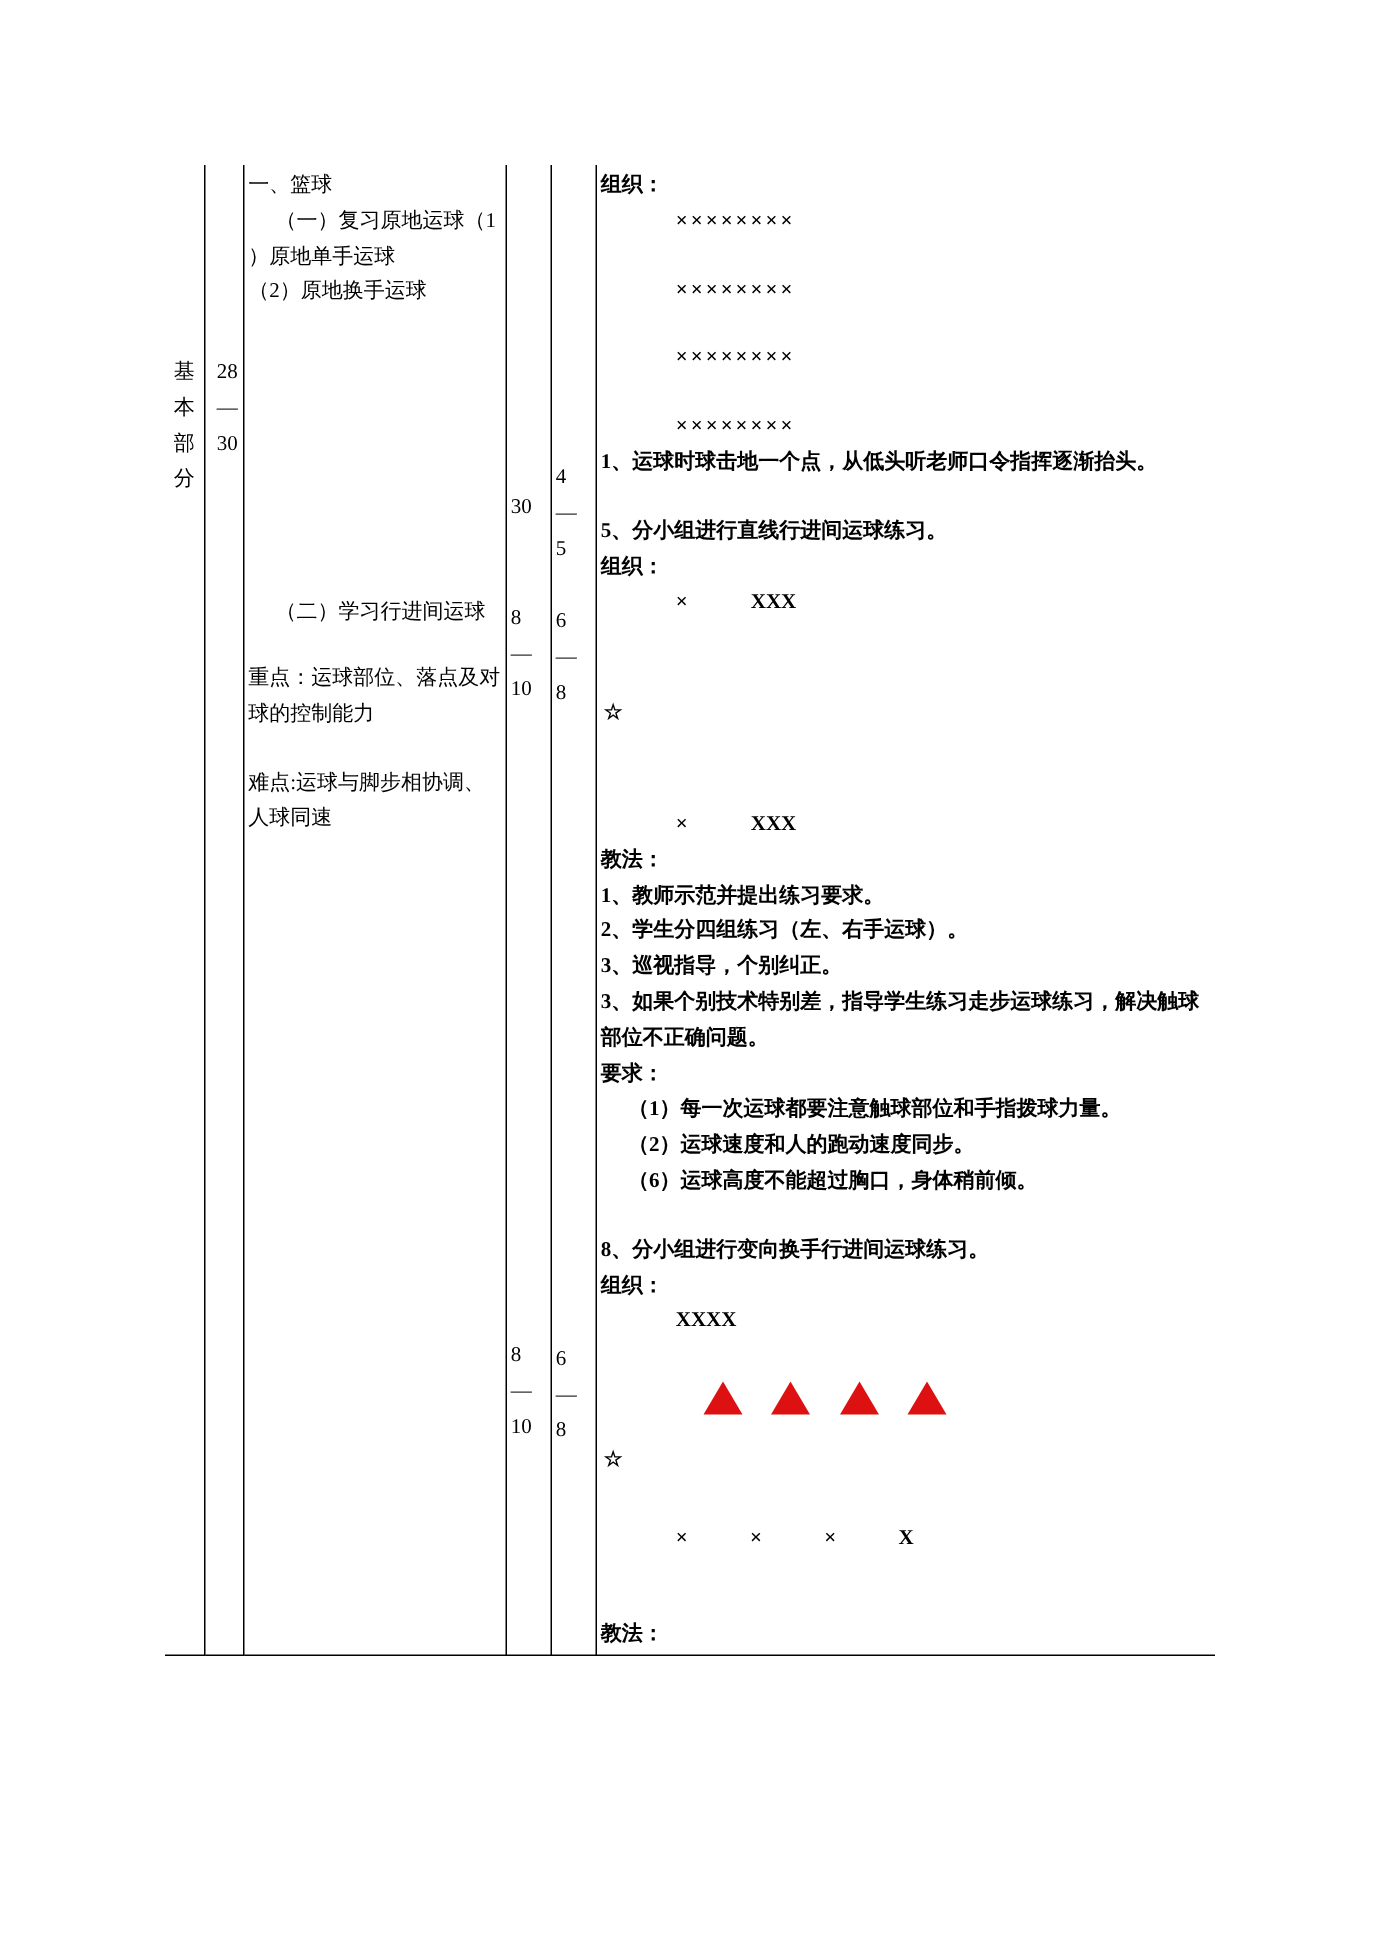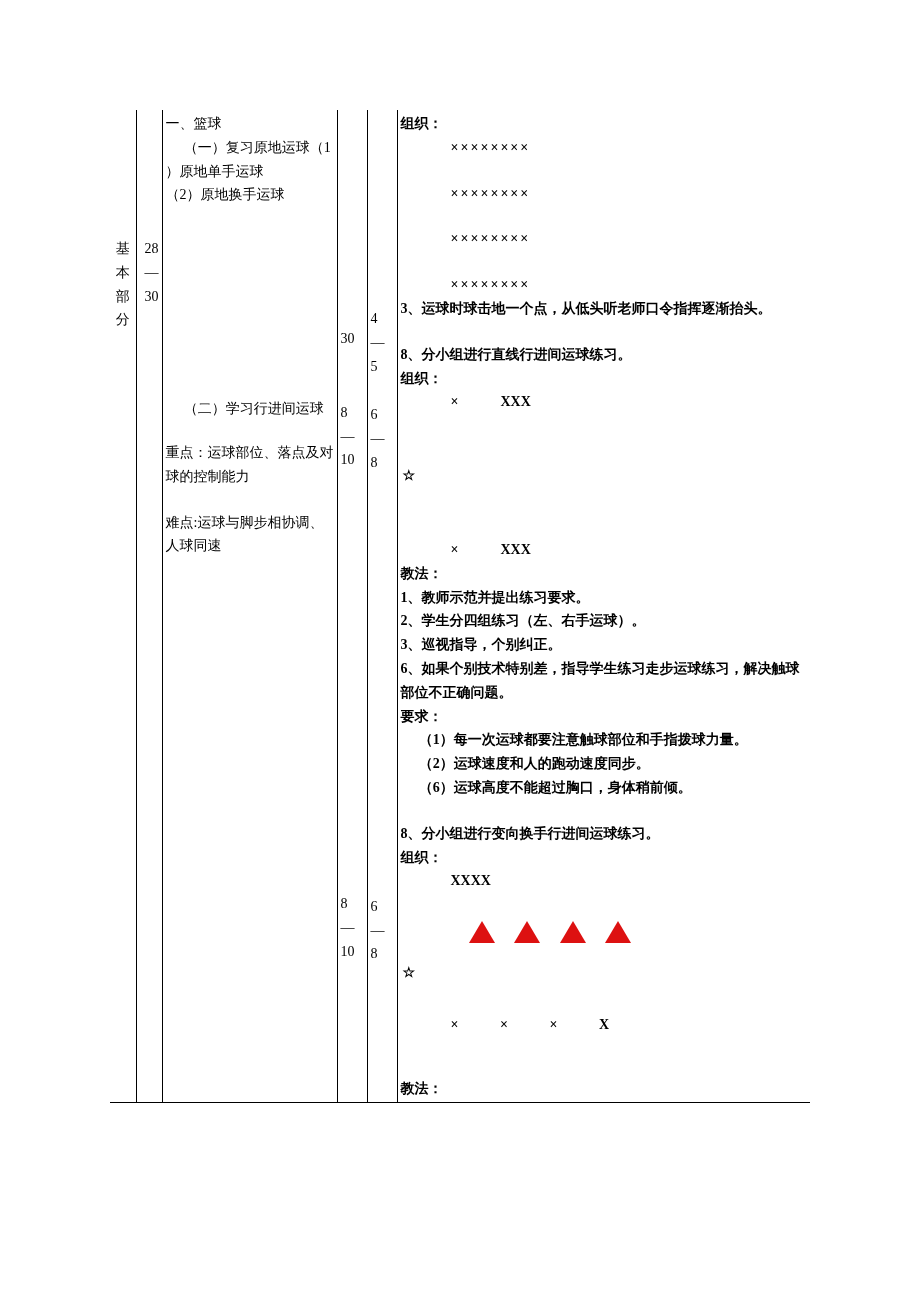--- a/index.html
+++ b/index.html
@@ -108,34 +108,34 @@
     </td>
     <td>
       <div>组织：</div>
       <div class="x-row">××××××××</div>
       <div style="height:22px;"></div>
       <div class="x-row">××××××××</div>
       <div style="height:22px;"></div>
       <div class="x-row">××××××××</div>
       <div style="height:22px;"></div>
       <div class="x-row">××××××××</div>
-      <div>3、运球时球击地一个点，从低头听老师口令指挥逐渐抬头。</div>
+      <div>1、运球时球击地一个点，从低头听老师口令指挥逐渐抬头。</div>
       <div style="height:22px;"></div>
-      <div>8、分小组进行直线行进间运球练习。</div>
+      <div>5、分小组进行直线行进间运球练习。</div>
       <div>组织：</div>
       <div class="formation-row">×　　　XXX</div>
       <div style="height:50px;"></div>
       <div class="star">☆</div>
       <div style="height:50px;"></div>
       <div class="formation-row">×　　　XXX</div>
       <div>教法：</div>
       <div>1、教师示范并提出练习要求。</div>
       <div>2、学生分四组练习（左、右手运球）。</div>
       <div>3、巡视指导，个别纠正。</div>
-      <div>6、如果个别技术特别差，指导学生练习走步运球练习，解决触球部位不正确问题。</div>
+      <div>3、如果个别技术特别差，指导学生练习走步运球练习，解决触球部位不正确问题。</div>
       <div>要求：</div>
       <div class="indent">（1）每一次运球都要注意触球部位和手指拨球力量。</div>
       <div class="indent">（2）运球速度和人的跑动速度同步。</div>
       <div class="indent">（6）运球高度不能超过胸口，身体稍前倾。</div>
       <div style="height:22px;"></div>
       <div>8、分小组进行变向换手行进间运球练习。</div>
       <div>组织：</div>
       <div class="formation-row">XXXX</div>
       <div style="height:28px;"></div>
       <div class="triangle-row">

